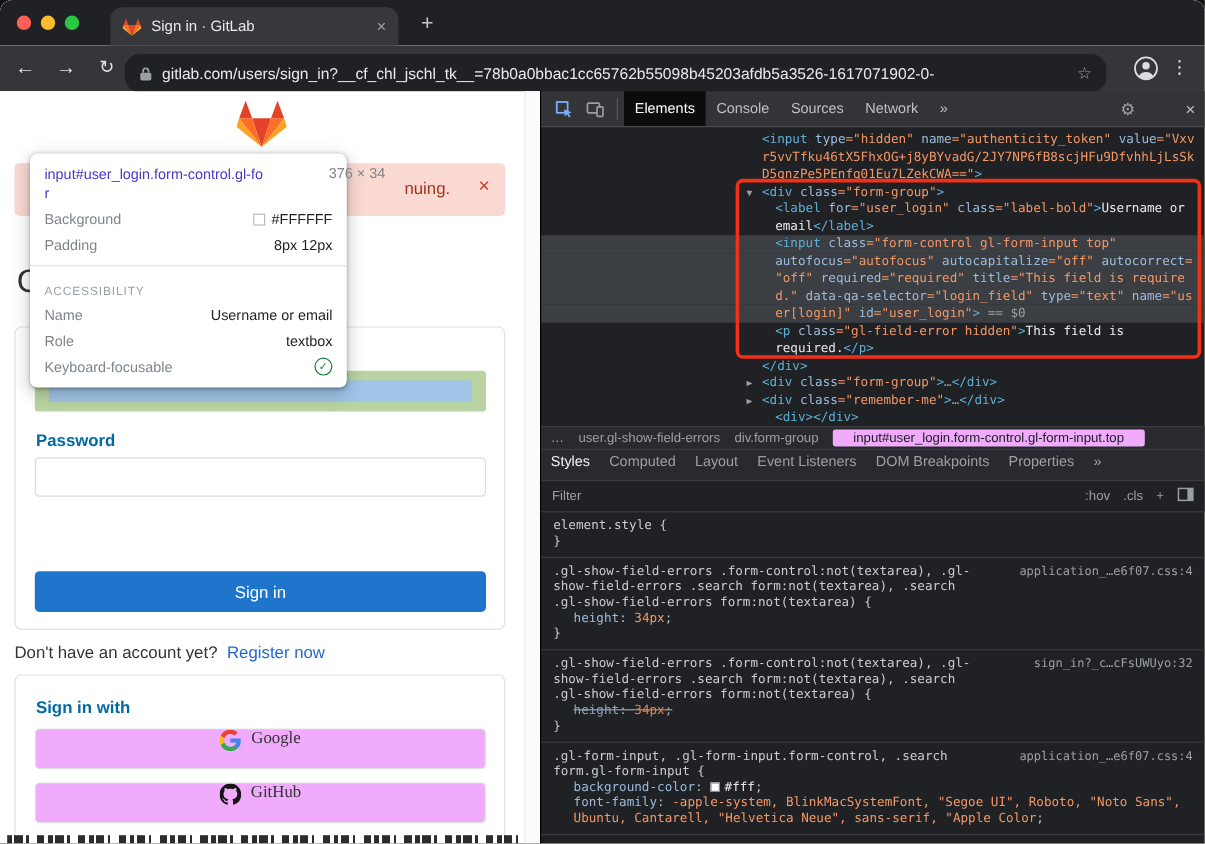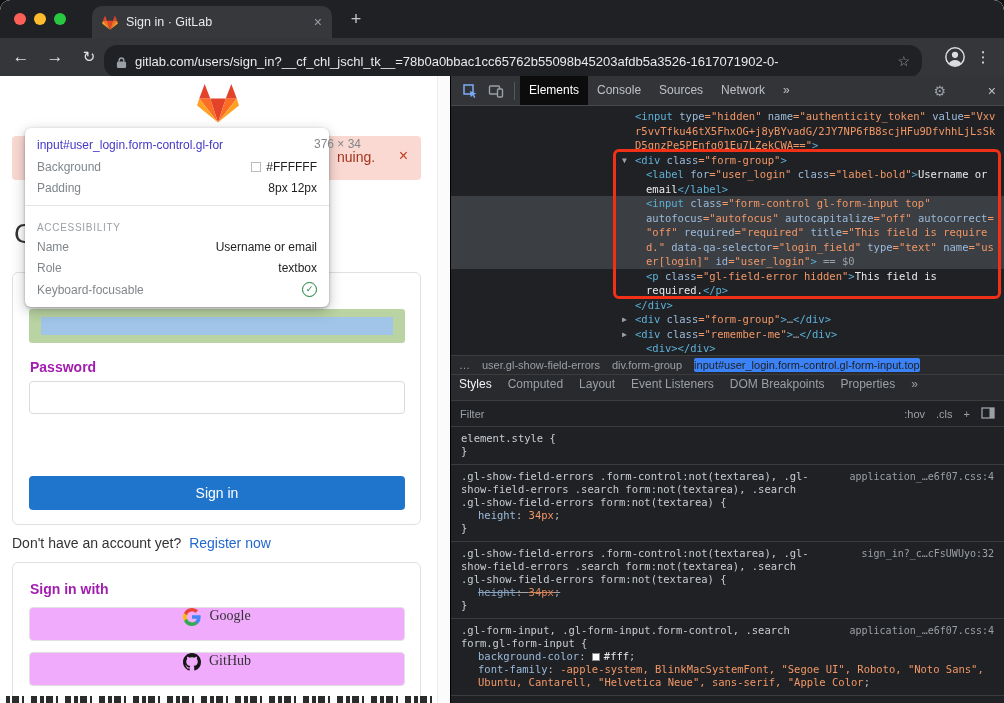--- a/index.html
+++ b/index.html
@@ -32,39 +32,39 @@
   .gl-logo{position:absolute;left:197px;top:7px;width:42px;height:40px}
   .gl-heading-frag{position:absolute;left:14px;top:143px;font-size:27px;color:#333}
   .gl-alert{position:absolute;left:12px;top:60px;width:409px;height:44px;background:#fad9d2;border-radius:4px}
   .gl-alert-text{position:absolute;left:325px;top:13px;font-size:14px;color:#a3341f}
   .gl-alert-close{position:absolute;right:13px;top:11px;font-size:16px;color:#c43a21}
   .gl-card{position:absolute;left:12px;background:#fff;border:1px solid #e1e1e1;border-radius:6px}
   .card-signin{top:196px;width:409px;height:253px}
   .card-providers{top:486px;width:409px;height:215px}
   .gl-input-highlight{position:absolute;left:16px;top:36px;width:376px;height:34px;background:#b9d3a2;border-radius:3px}
   .gl-input-highlight .hl-content{position:absolute;left:12px;right:12px;top:8px;bottom:8px;background:#a0c5e8}
-  .gl-label{font-weight:bold;font-size:14px;color:#a21caf}
+  .gl-label{font-weight:bold;font-size:14px;color:#0369a1}
   .lbl-password{position:absolute;left:17px;top:86px}
   .gl-text-input{position:absolute;left:16px;top:108px;width:376px;height:33px;border:1px solid #dbdbdb;border-radius:4px;background:#fff;font-family:inherit}
   .remember-row{position:absolute;left:17px;top:159px;width:375px;height:20px}
   .gl-checkbox{position:absolute;left:0;top:2px;width:14px;height:14px;border:1px solid #8a8a8a;border-radius:2px;background:#fff}
   .lbl-remember{position:absolute;left:22px;top:1px}
   .gl-link{color:#2268d1;text-decoration:none;font-size:14px;cursor:pointer}
   .forgot{position:absolute;right:0;top:1px}
   .signin-btn{position:absolute;left:16px;top:203px;width:376px;height:34px;background:#1f75cb;border:none;border-radius:4px;color:#fff;font-size:14px;font-family:inherit;display:flex;align-items:center;justify-content:center}
   .register-line{position:absolute;left:12px;top:459px;font-size:14px;color:#333}
   .register-line .gl-link{margin-left:4px}
   .providers-title{position:absolute;left:17px;top:18px}
   .provider-btn{position:absolute;left:16px;width:376px;height:34px;background:#f0abfc;border:1px solid #e1e1e1;border-radius:4px;display:flex;align-items:flex-start;justify-content:center;gap:8px;font-size:14px;color:#333;font-family:Liberation Serif, serif}
   .provider-btn.idx0{top:44px}.provider-btn.idx1{top:89px}
   .provider-icon svg{width:18px;height:18px;display:block}
   .cut-strip{position:absolute;left:6px;top:620px;width:426px;height:7px;opacity:.9;background:repeating-linear-gradient(90deg,#141414 0 4px,transparent 4px 6px,#141414 6px 13px,transparent 13px 16px,#141414 16px 18px,transparent 18px 25px,#141414 25px 31px,transparent 31px 34px)}
 
   
-  .inspect-tooltip{position:absolute;left:25px;top:52px;width:304px;background:#fff;border-radius:6px;box-shadow:0 1px 3px rgba(0,0,0,.3),0 4px 14px rgba(0,0,0,.25);padding:9px 12px 10px;z-index:30;font-size:12px}
+  .inspect-tooltip{position:absolute;left:25px;top:52px;width:264px;background:#fff;border-radius:6px;box-shadow:0 1px 3px rgba(0,0,0,.3),0 4px 14px rgba(0,0,0,.25);padding:9px 12px 10px;z-index:30;font-size:12px}
   .tt-selhead{position:relative;padding-right:56px}
   .tt-selector{color:#4538c8;line-height:16px;word-break:break-all}
   .tt-dims{position:absolute;right:-44px;top:0;color:#80868b;white-space:nowrap}
   .tt-row{display:flex;align-items:center;margin-top:7px;font-size:12px}
   .tt-row .lab{color:#80868b}
   .tt-row .val{margin-left:auto;color:#1f1f1f;display:flex;align-items:center;gap:5px}
   .sw{display:inline-block;width:10px;height:10px;border:1px solid #bbb;background:#fff}
   .tt-divider{height:1px;background:#e4e4e4;margin:10px -12px 8px}
   .tt-section{font-size:10px;letter-spacing:.7px;color:#9aa0a6;margin:16px 0 1px}
   .green-check{display:inline-block;width:15px;height:15px;border:1.5px solid #188038;border-radius:50%;color:#188038;font-size:9px;line-height:12px;text-align:center}
@@ -83,21 +83,21 @@
   .code-line{position:relative;white-space:pre;height:14.5px;padding-left:184px}
   .code-line.i1{padding-left:195px}
   .code-line.sel{background:#3b3e42}
   .code-line .arrow{position:absolute;left:171px;top:1px;color:#9aa0a6;font-size:8px}
   .c-t{color:#5db0d7}.c-a{color:#9bbbdc}.c-v{color:#f29766}.c-x{color:#e8eaed}.c-g{color:#9aa0a6}
   .gutter-dots{position:absolute;left:5px;top:88px;color:#9aa0a6;font-size:11px}
   .red-box{position:absolute;left:162px;top:73px;width:388px;height:150px;border:3px solid #f03118;border-radius:6px;z-index:5;pointer-events:none}
 
   .dt-crumbs{position:absolute;left:0;top:279px;width:100%;height:19px;background:#292a2d;border-top:1px solid #3c3c3c;display:flex;align-items:center;gap:12px;padding:0 8px;font-size:11px;overflow:hidden}
   .crumb{color:#9aa0a6;white-space:nowrap}
-  .crumb.active{background:#3b82f6;color:#202124;padding:1px 0;border-radius:2px}
+  .crumb.active{background:#f0abfc;color:#202124;padding:1px 17px;border-radius:2px}
 
   .dt-styletabs{position:absolute;left:0;top:298px;width:100%;height:26px;background:#292a2d;border-top:1px solid #3c3c3c;display:flex;align-items:center;overflow:hidden}
   .style-tab{padding:0 8px;line-height:25px;height:32px;font-size:12px;color:#9aa0a6;white-space:nowrap}
   .style-tab.active{color:#f1f3f4;box-shadow:inset 0 -2px 0 #7cacf8}
 
   .dt-filter{position:absolute;left:0;top:324px;width:100%;height:27px;background:#202124;border-top:1px solid #3c3c3c;border-bottom:1px solid #3c3c3c;display:flex;align-items:center;padding:0 9px;font-size:11px;color:#9aa0a6}
   .filter-right{margin-left:auto;display:flex;align-items:center;gap:11px}
   .pane-icon{display:block}
 
   .dt-rules{position:absolute;left:0;top:351px;width:100%;height:276px;overflow:hidden;font-family:"DejaVu Sans Mono",monospace;font-size:10.5px;line-height:13px}

